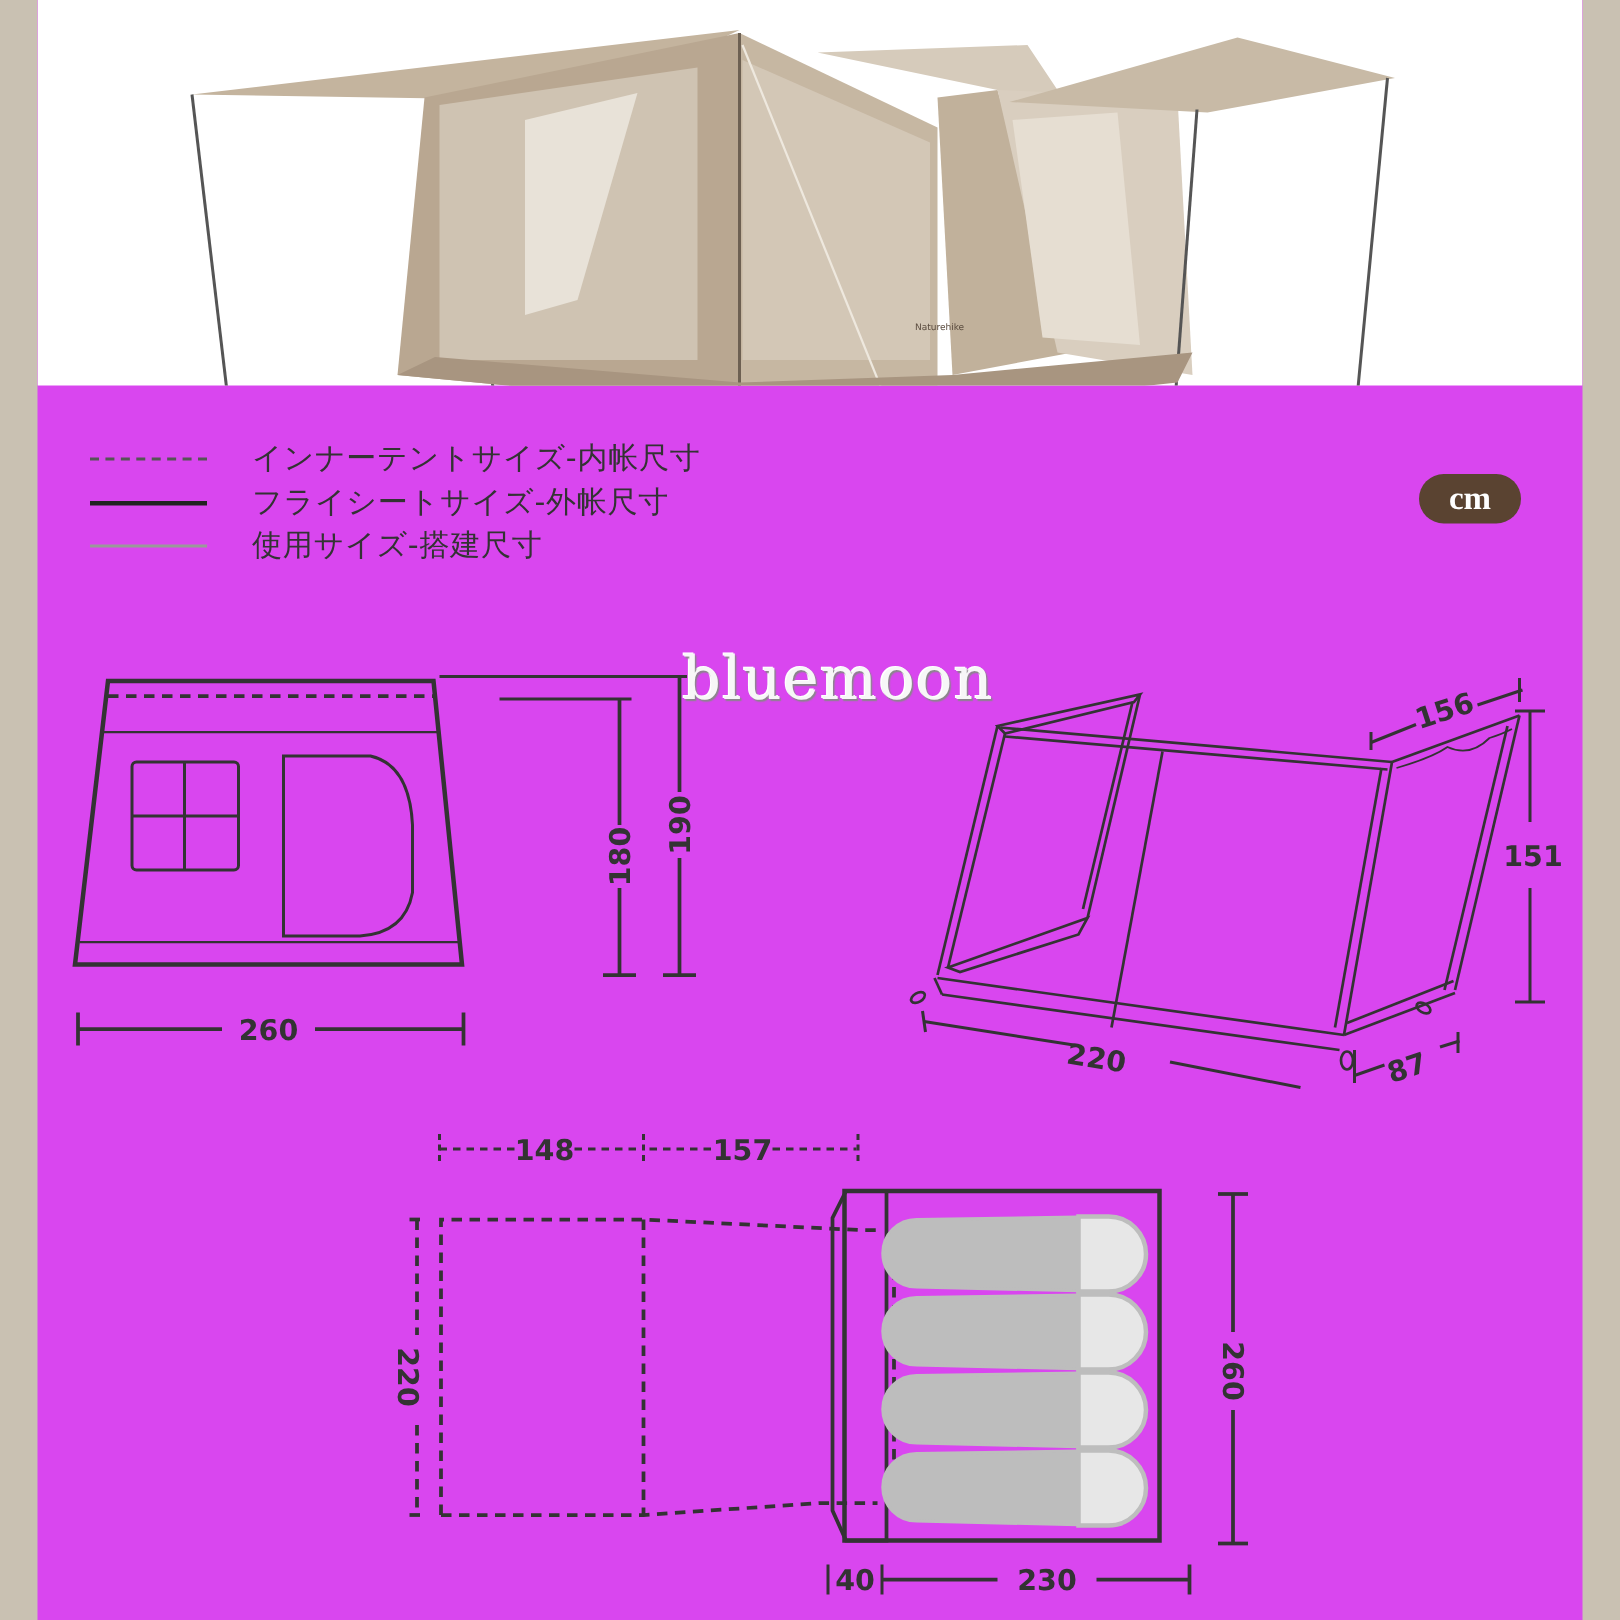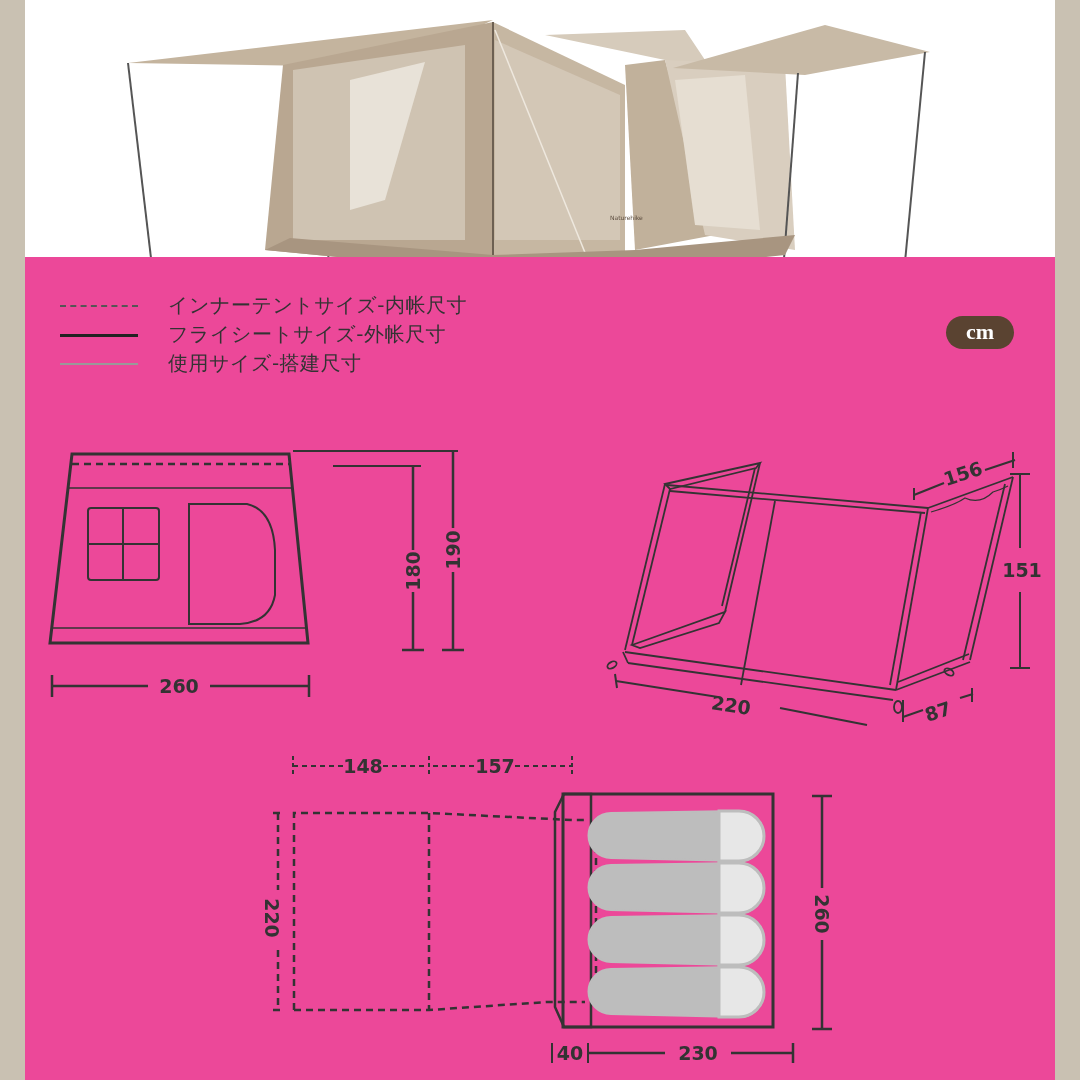--- a/index.html
+++ b/index.html
@@ -1,17 +1,17 @@
 <!DOCTYPE html>
 <html><head>
 <meta charset="utf-8">
 <style>
   html, body { margin:0; padding:0; }
   body { width:1080px; height:1080px; background:#c9c1b2; position:relative; overflow:hidden; font-family:"DejaVu Sans", sans-serif; }
-  .panel { position:absolute; left:25px; top:0; width:1030px; height:1080px; background:#ec4899; overflow:hidden; }
+  .panel { position:absolute; left:25px; top:0; width:1030px; height:1080px; background:#d946ef; overflow:hidden; }
   .photo { position:absolute; left:0; top:0; width:1030px; height:257px; background:#ffffff; }
   .legend { position:absolute; left:35px; top:292px; }
   .legend-row { position:relative; height:29px; }
   .legend-line { position:absolute; left:0; top:13px; width:78px; }
   .legend-label { position:absolute; left:108px; top:0; font-size:20px; color:#333; white-space:nowrap; letter-spacing:0.5px; }
   .ln-dash { border-top:2px dashed #555; }
   .ln-solid { border-top:3px solid #222; }
   .ln-gray { border-top:2px solid #999; }
   .unit-badge { position:absolute; left:921px; top:316px; width:68px; height:33px; border-radius:17px; background:#5a4331; color:#fff; font-weight:bold; font-size:22px; text-align:center; line-height:32px; font-family:Liberation Serif, serif; }
   .watermark { position:absolute; left:430px; top:430px; font-family:"DejaVu Serif", serif; font-size:40px; color:#f7f7f7; text-shadow: 1px 1px 1px #888, -1px -1px 0 #fff; letter-spacing:1px; }
@@ -212,13 +212,14 @@
       </g>
     </g>
     <text class="dim" x="338" y="773" text-anchor="middle">148</text>
     <text class="dim" x="470" y="773" text-anchor="middle">157</text>
     <text class="dim" x="0" y="0" text-anchor="middle" transform="translate(240,918) rotate(90)">220</text>
     <text class="dim" x="0" y="0" text-anchor="middle" transform="translate(790,914) rotate(90)">260</text>
     <text class="dim" x="545" y="1060" text-anchor="middle">40</text>
     <text class="dim" x="673" y="1060" text-anchor="middle">230</text>
   </svg>
 
+  <div class="watermark">bluemoon</div>
 </div>
 
 </body></html>

